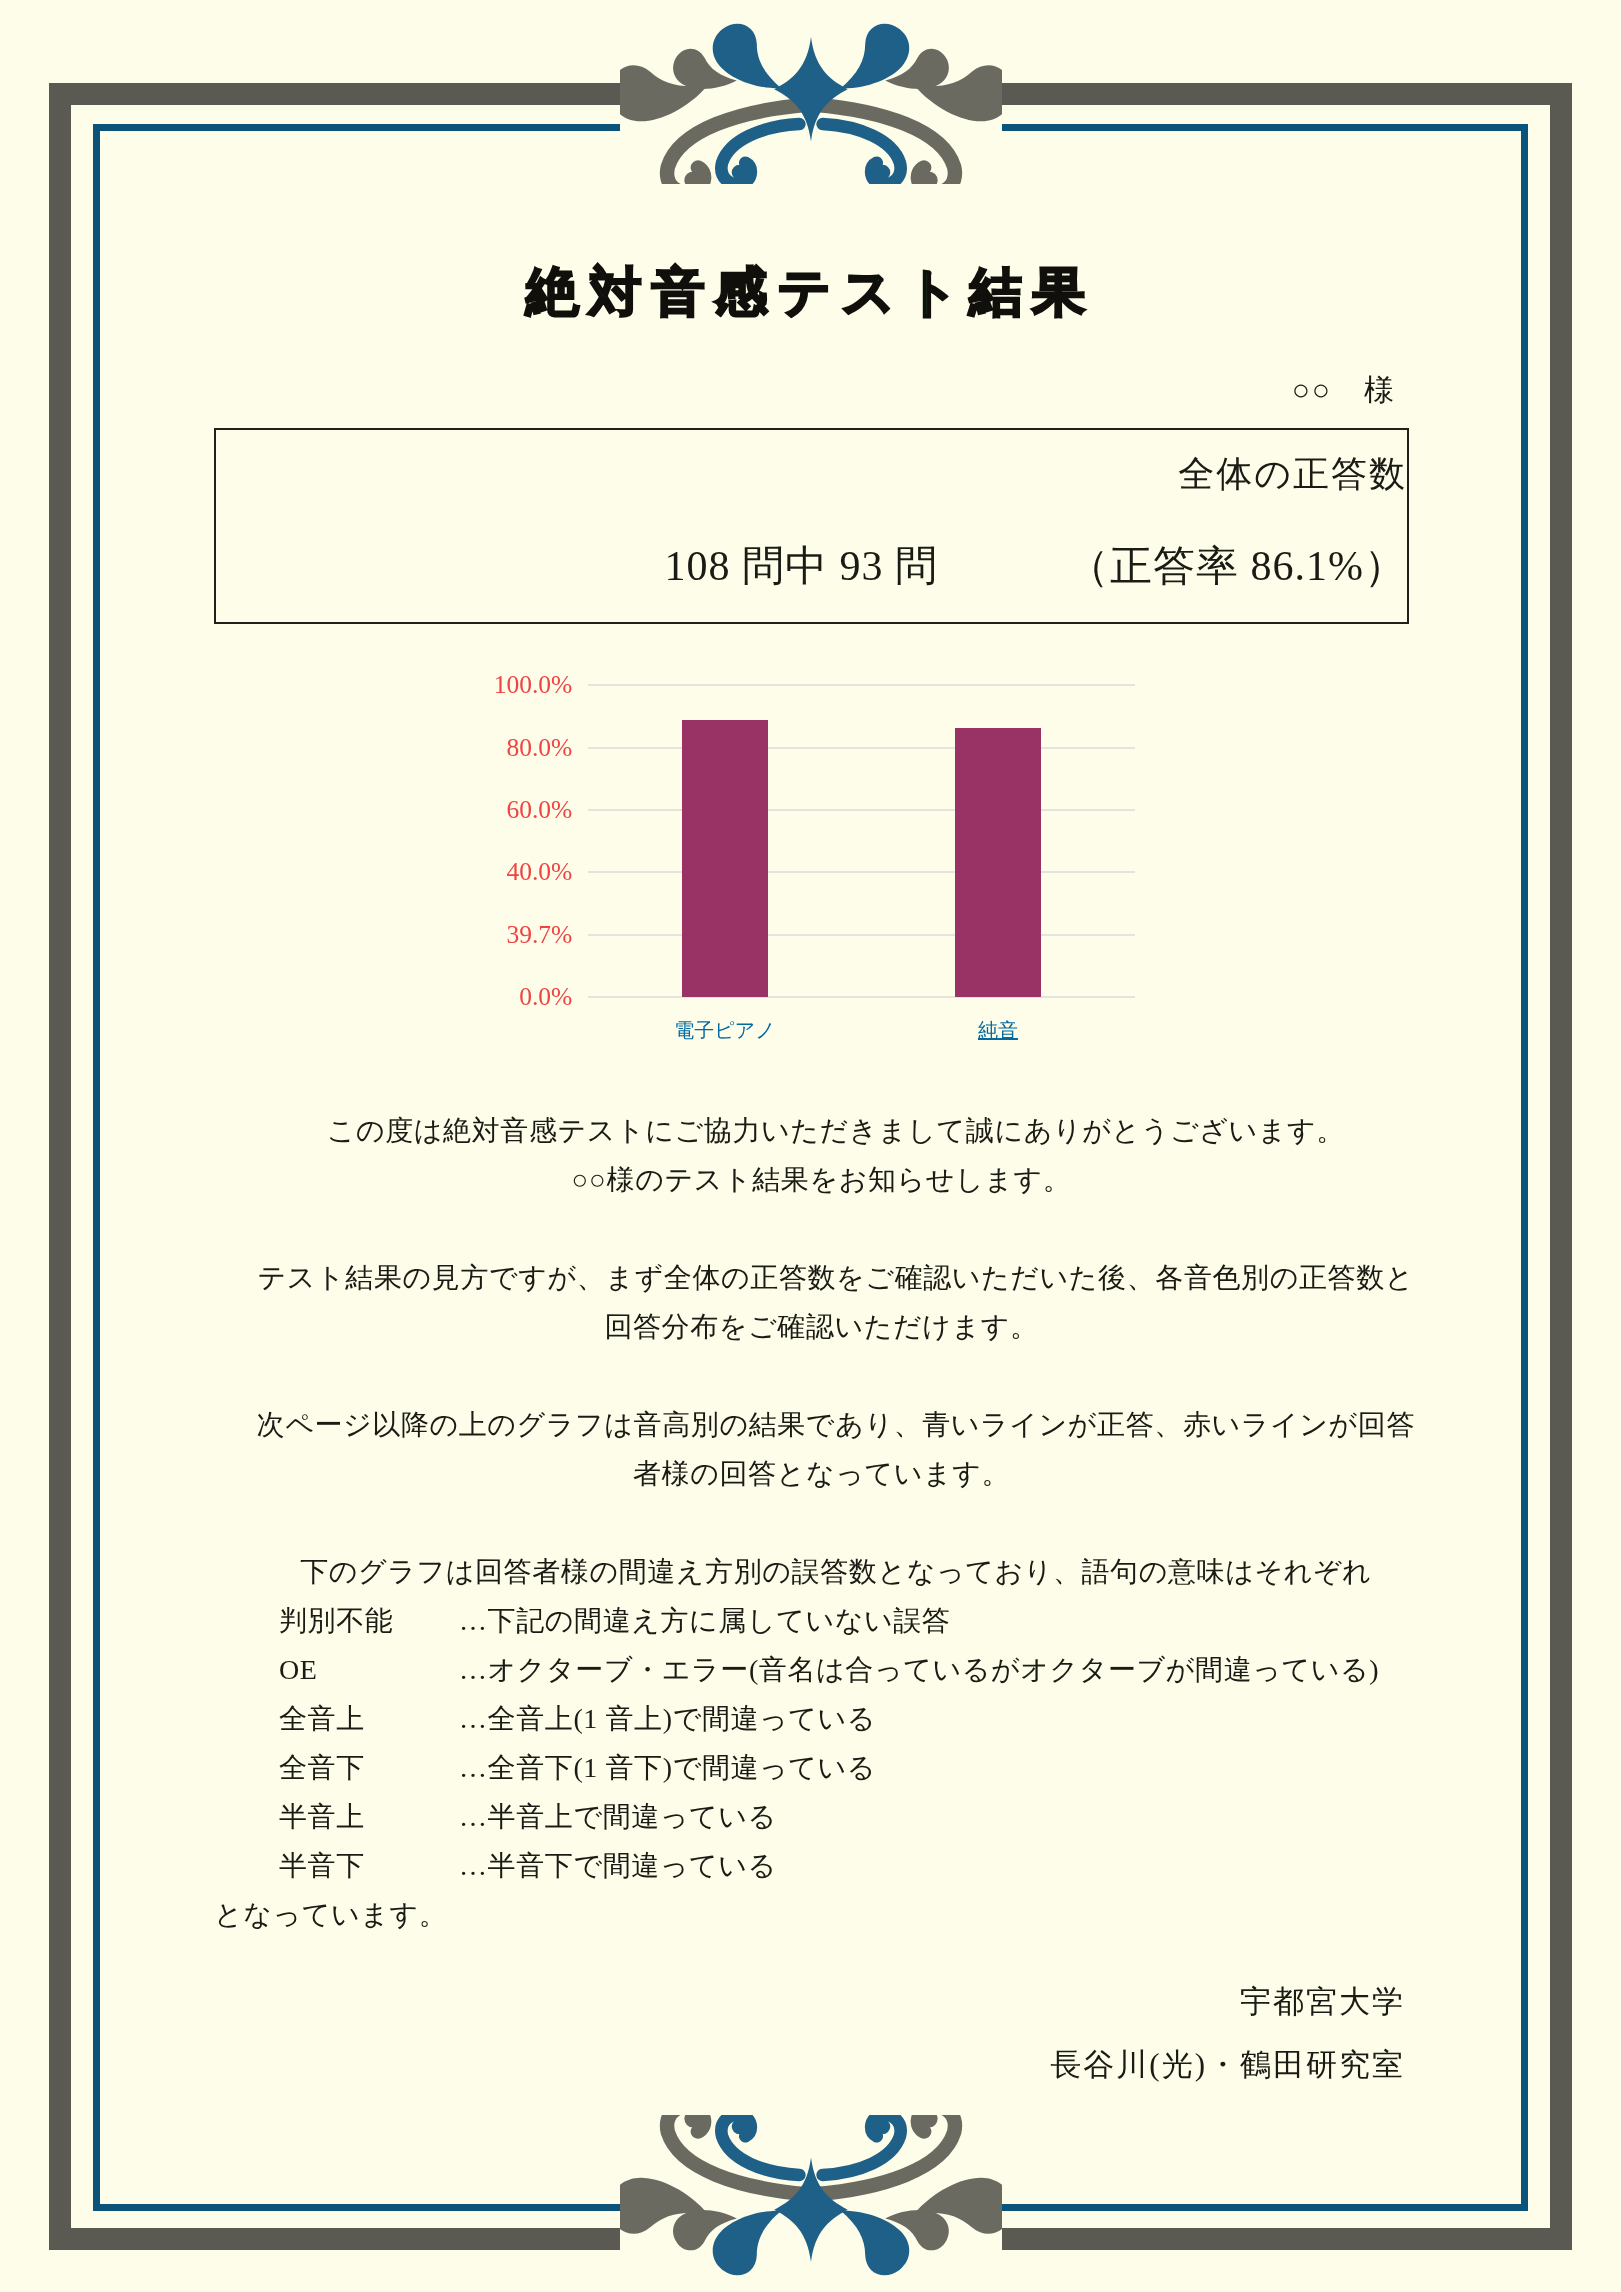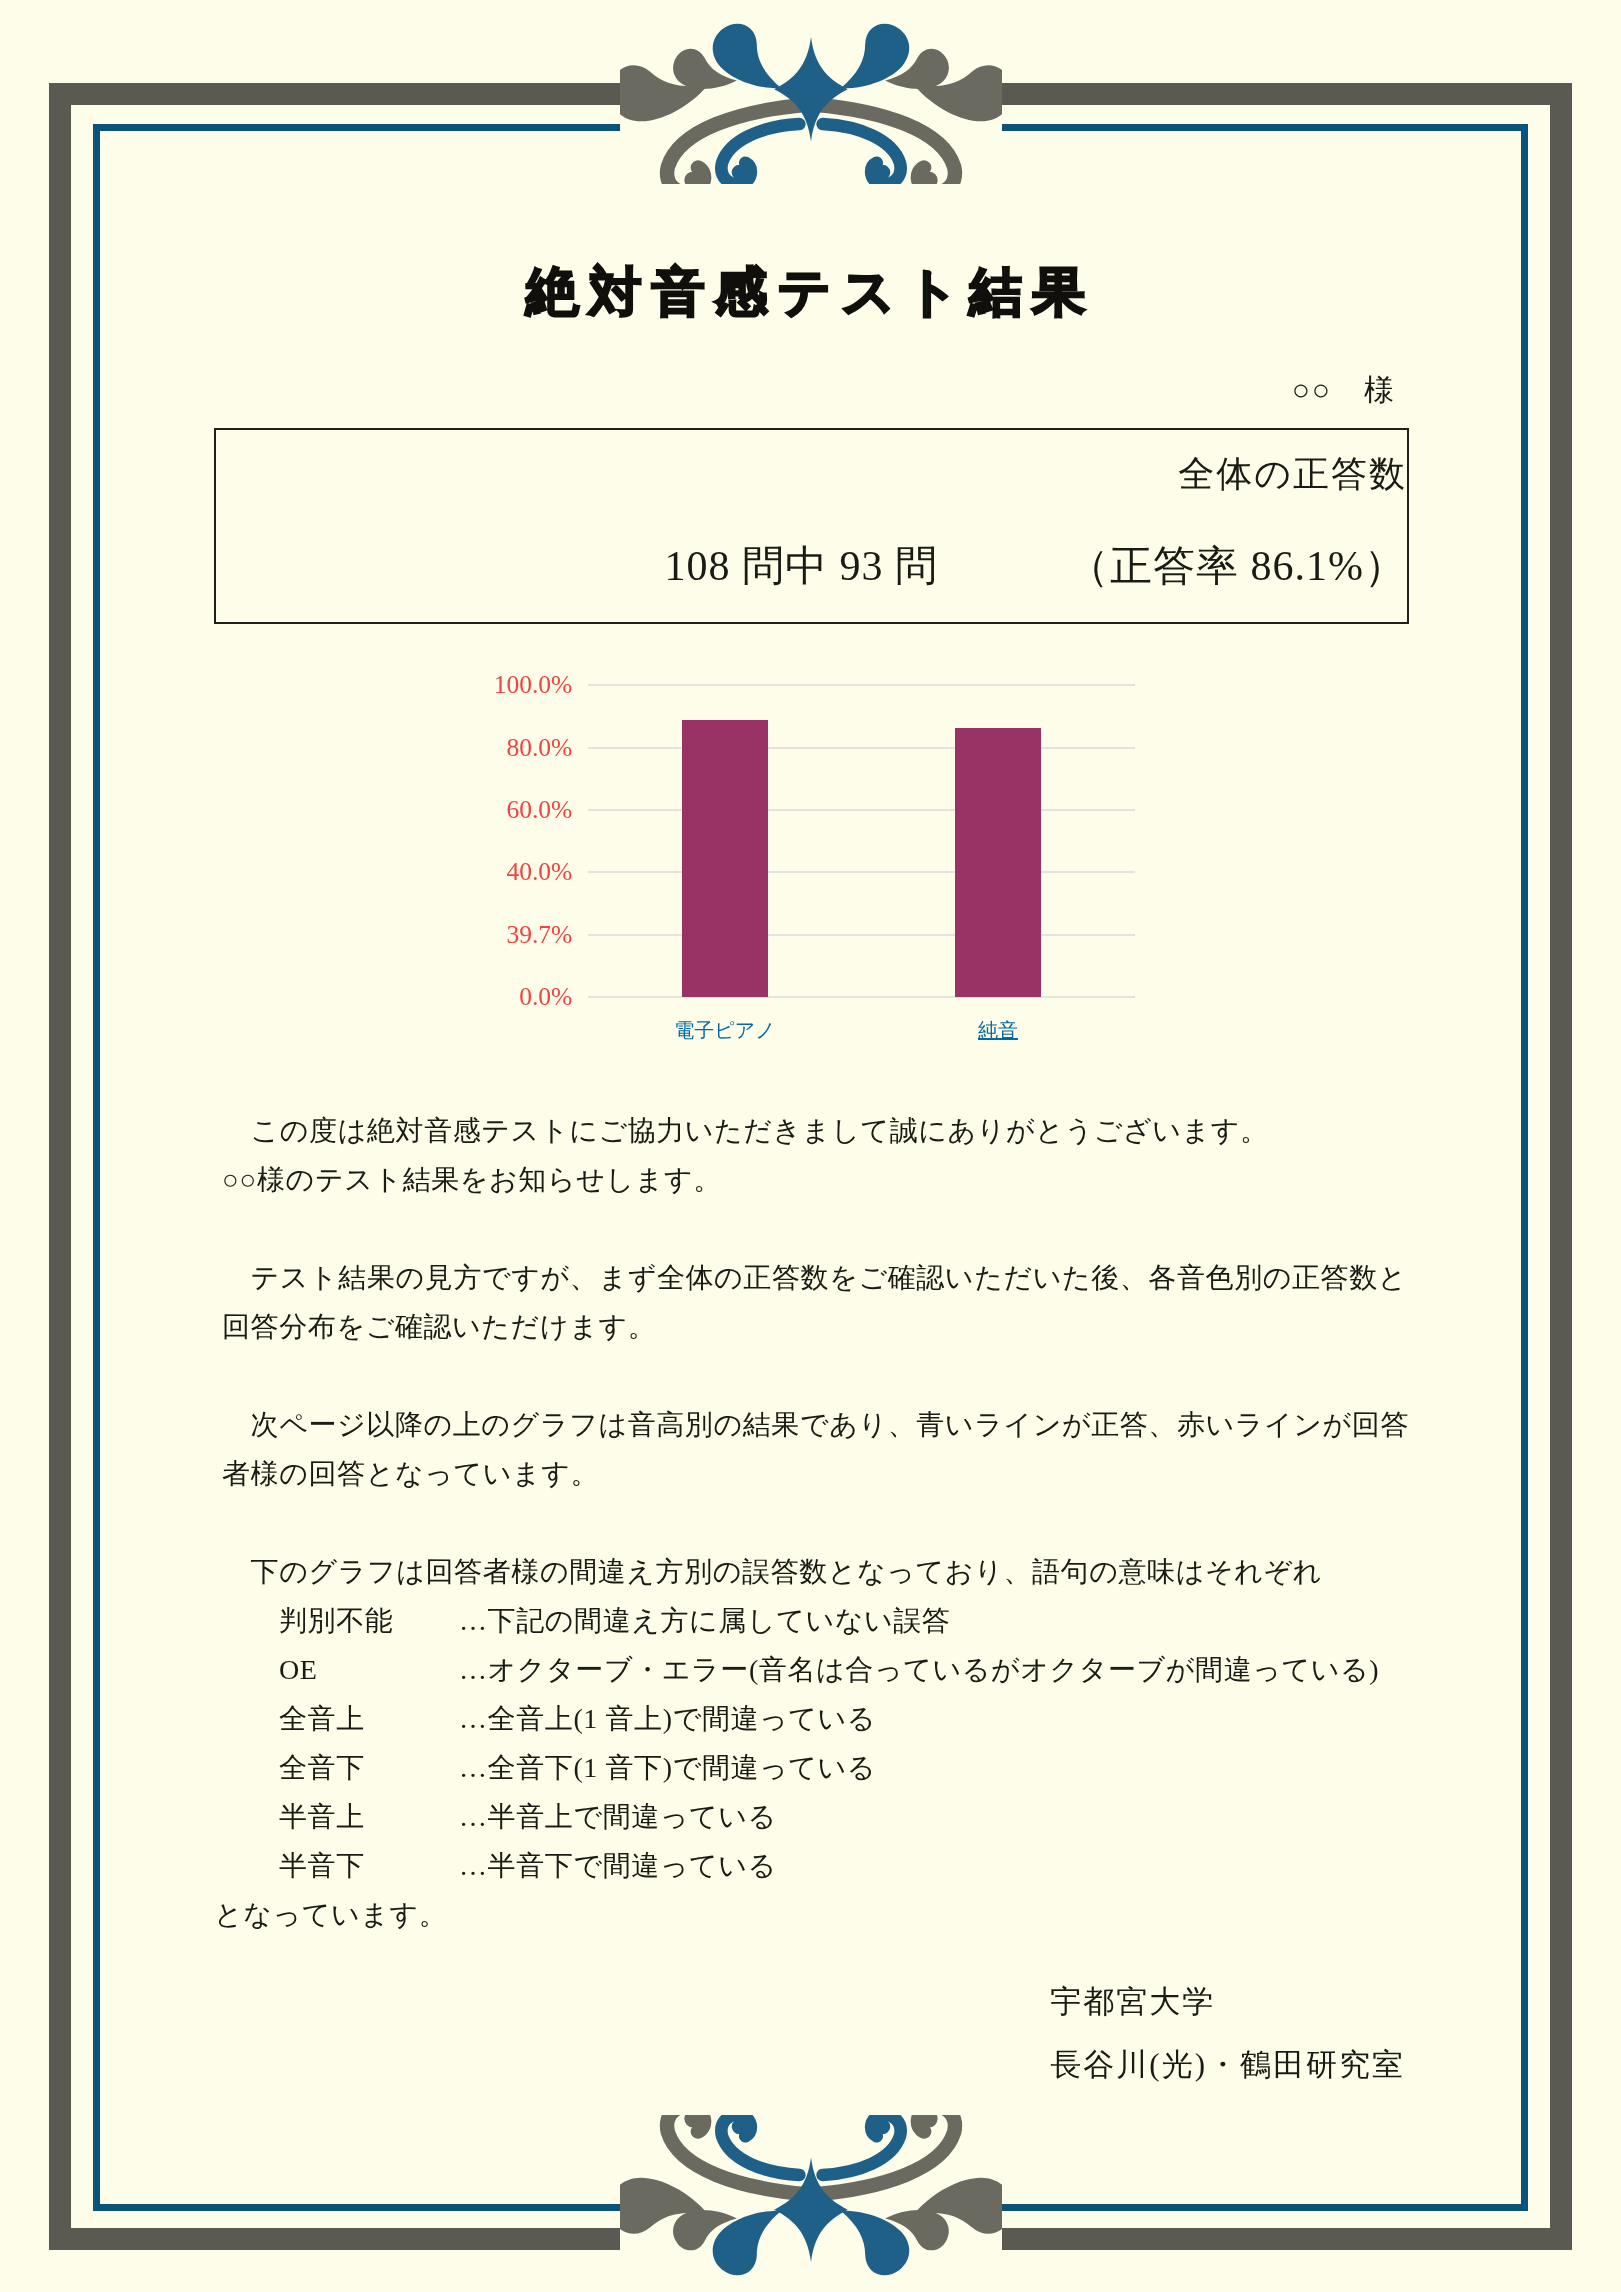--- a/index.html
+++ b/index.html
@@ -63,31 +63,31 @@
   .bar{position:absolute;bottom:0;width:86px;}
   .xtick{
     position:absolute;top:100%;margin-top:19.6px;white-space:nowrap;
     font-size:20px;color:#0369a1;transform:translateX(-50%);
   }
   
   .content-text{
     position:absolute;left:214px;top:1106px;width:1215px;
     font-size:28px;line-height:49px;letter-spacing:0.6px;
   }
-  .content-text p{margin:0 0 49px 8px;white-space:pre-line;}
+  .content-text p{margin:0 0 49px 0;white-space:pre-line;text-align:center;}
   .content-text p.no-gap{margin-bottom:0;}
   .def-list{margin:0 0 0 65px;}
   .def-row{display:flex;}
   .def-term{flex:0 0 149px;}
   .def-text{flex:1;margin-left:31px;}
   .closing-line{white-space:pre-line;}
   
   .signature{
     position:absolute;right:216px;top:1970px;
-    text-align:left;font-size:31px;line-height:63px;letter-spacing:2px;
+    text-align:right;font-size:31px;line-height:63px;letter-spacing:2px;
   }
 </style>
 </head>
 <body>
 
 <div class="page">
 
   <div class="frame-gray"></div>
   <div class="frame-blue"></div>
 

